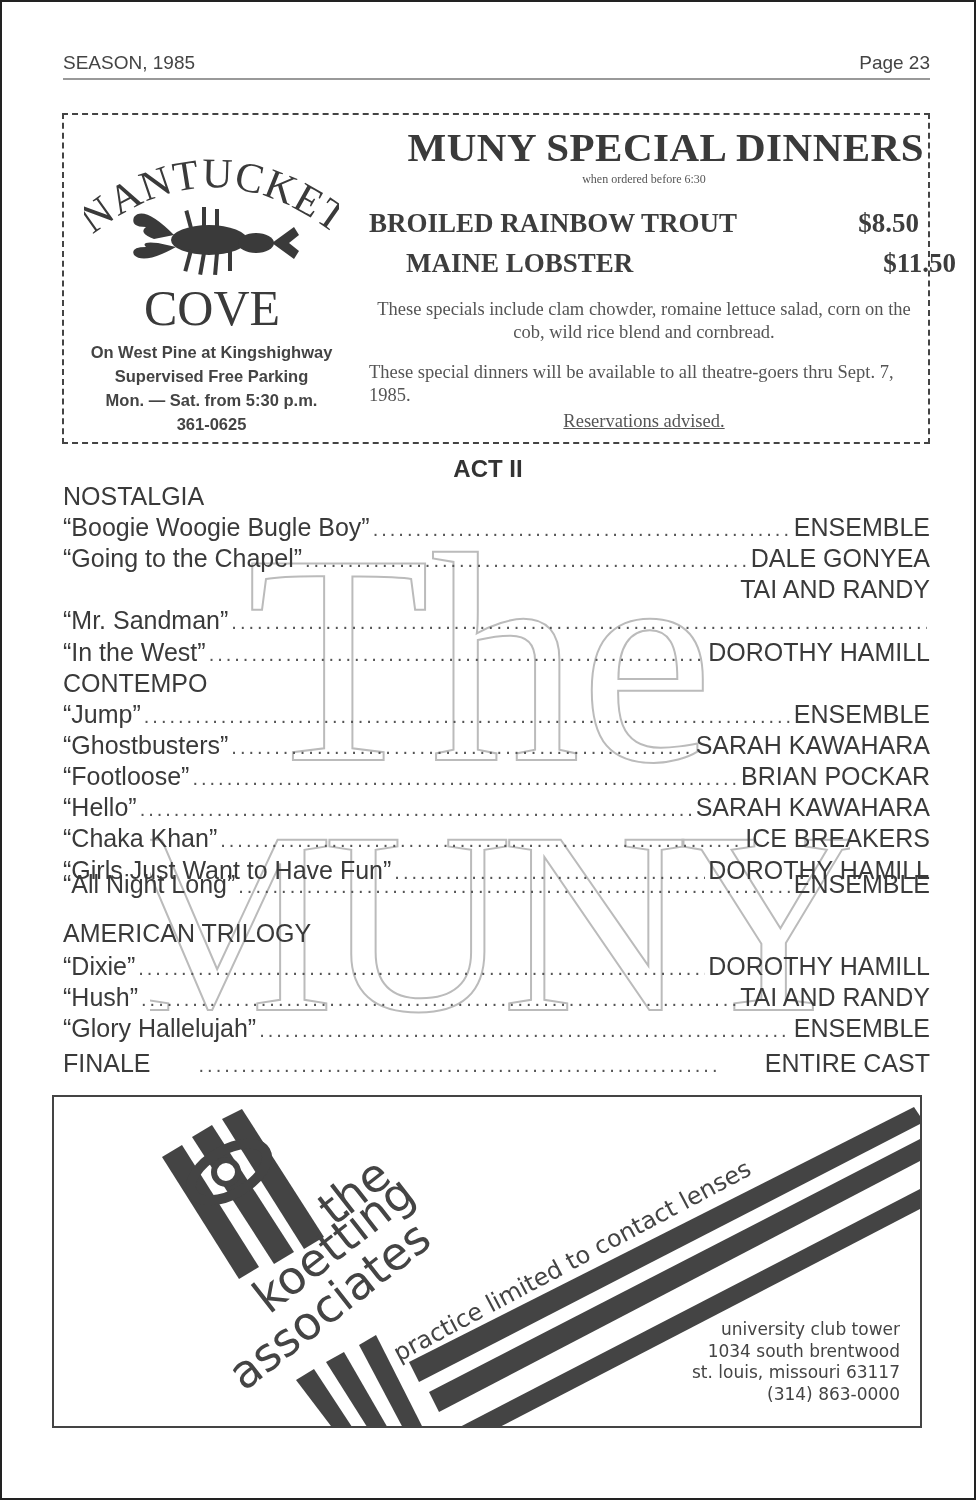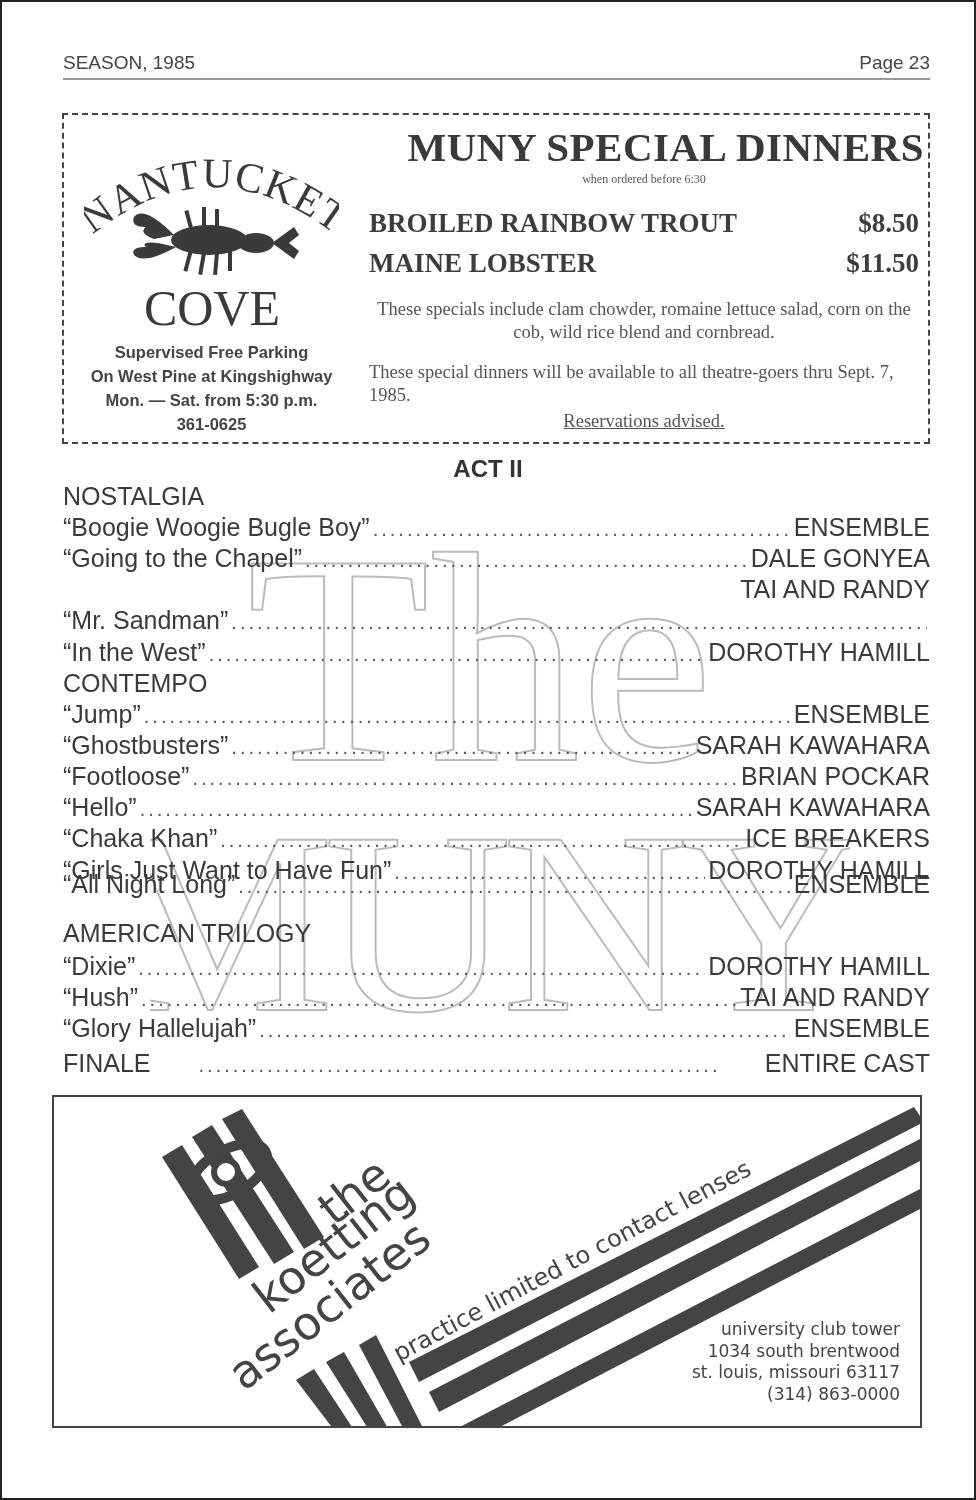--- a/index.html
+++ b/index.html
@@ -72,35 +72,35 @@
         <rect x="118" y="118" width="4" height="22" transform="rotate(10 120 118)"></rect>
         <rect x="131" y="118" width="4" height="22" transform="rotate(5 133 118)"></rect>
         <rect x="144" y="116" width="4" height="20"></rect>
         <rect x="105" y="75" width="4" height="18" transform="rotate(-15 107 93)"></rect>
         <rect x="118" y="72" width="4" height="20"></rect>
         <rect x="131" y="74" width="4" height="18"></rect>
       </g>
       <text x="128" y="190" font-family="Liberation Serif, serif" font-size="50" fill="#3a3a3a" text-anchor="middle">COVE</text>
     </svg>
     <div class="loc-lines">
+      <div>On West Pine at Kingshighway</div>
       <div>Supervised Free Parking</div>
-      <div>On West Pine at Kingshighway</div>
       <div>Mon. — Sat. from 5:30 p.m.</div>
       <div>361-0625</div>
     </div>
   </div>
 
   <div class="ad-right">
     <div class="ad-title">MUNY SPECIAL DINNERS</div>
     <div class="ad-sub">when ordered before 6:30</div>
     <div class="menu-row" style="top:93px;">
       <span>BROILED RAINBOW TROUT</span>
       <span class="price">$8.50</span>
     </div>
-    <div class="menu-row" style="top:133px;">
+    <div class="menu-row" style="top:133px;margin-left:37px;">
       <span>MAINE LOBSTER</span>
       <span class="price">$11.50</span>
     </div>
     <div class="ad-para" style="top:183px; text-align:center;">These specials include clam chowder, romaine lettuce salad, corn on the cob, wild rice blend and cornbread.</div>
     <div class="ad-para" style="top:246px; text-align:left;">These special dinners will be available to all theatre-goers thru Sept. 7, 1985.</div>
     <div class="ad-reserve">Reservations advised.</div>
   </div>
 </div>
 
 <svg class="watermark" viewBox="0 0 700 530">

